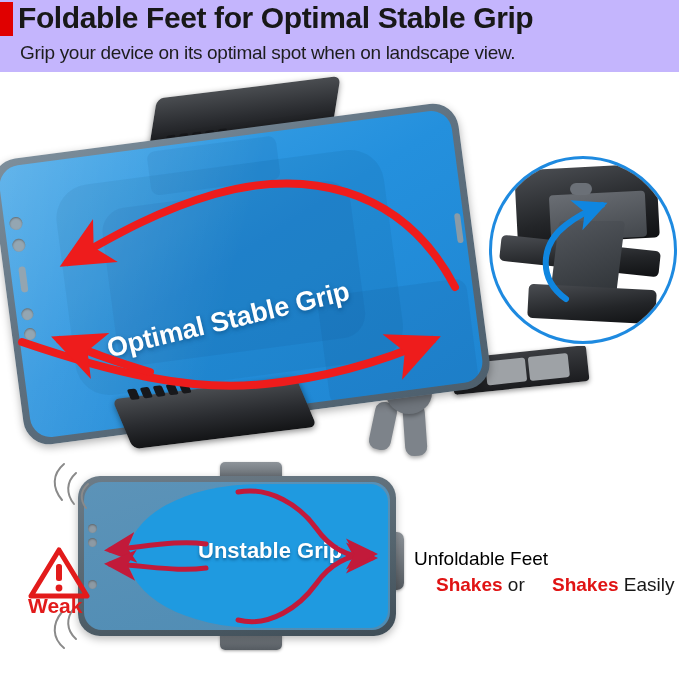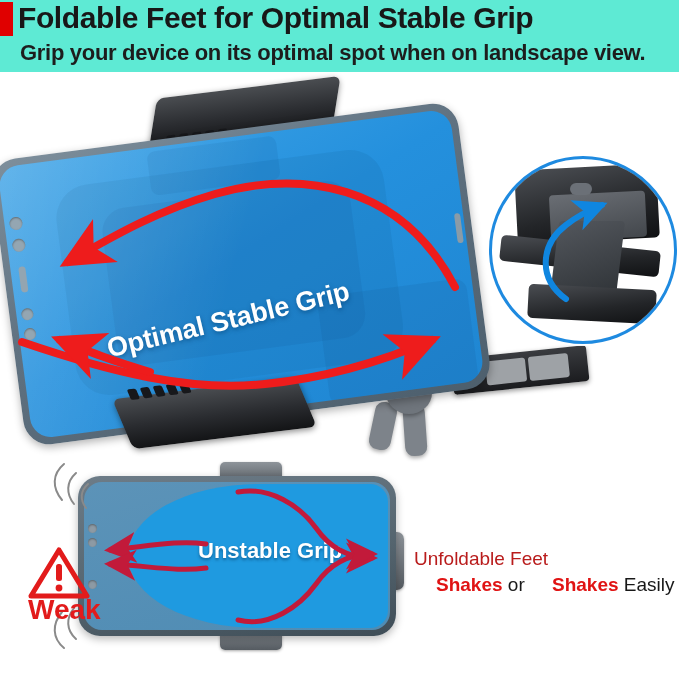--- a/index.html
+++ b/index.html
@@ -6,34 +6,34 @@
   body{
     width:679px;height:674px;overflow:hidden;position:relative;
     font-family:"Liberation Sans","DejaVu Sans",sans-serif;
     background:#ffffff;
   }
   .canvas{position:absolute;inset:0;width:679px;height:674px;background:#ffffff;}
 
   
   .header{
     position:absolute;left:0;top:0;width:679px;height:72px;
-    background:#5eead4;overflow:hidden;
+    background:#c4b5fd;overflow:hidden;
   }
   .accent-bar{
     position:absolute;left:0;top:2px;width:13px;height:34px;background:#e00000;
   }
   .title{
     position:absolute;left:18px;top:-2px;width:655px;height:40px;
     font-size:30px;font-weight:bold;color:#181818;letter-spacing:-0.4px;
     line-height:40px;white-space:nowrap;
     font-family:"Liberation Sans","DejaVu Sans",sans-serif;
   }
   .subtitle{
     position:absolute;left:20px;top:38px;width:650px;height:30px;
-    font-size:22px;font-weight:700;color:#1d1d1d;line-height:30px;
+    font-size:19px;font-weight:400;color:#1d1d1d;line-height:30px;
     white-space:nowrap;letter-spacing:-0.3px;
   }
 
   
   .stage{position:absolute;left:0;top:72px;width:679px;height:602px;background:#fff;}
 
   
   .top-scene{position:absolute;left:0;top:0;width:679px;height:390px;}
 
   
@@ -138,26 +138,26 @@
     font-size:22px;font-weight:bold;color:#ffffff;
     text-shadow:0 2px 3px rgba(0,50,90,.5);white-space:nowrap;
   }
   
   .sclamp{position:absolute;background:linear-gradient(180deg,#8e949a,#555b61);
           border-radius:5px;box-shadow:0 1px 3px rgba(0,0,0,.35);}
 
   .warn-tri{position:absolute;left:28px;top:92px;width:62px;height:54px;}
   .weak-label{
     position:absolute;left:28px;top:140px;width:110px;
-    font-size:28px;font-weight:bold;color:#e21b1b;white-space:nowrap;
+    font-size:21px;font-weight:bold;color:#e21b1b;white-space:nowrap;
   }
 
   .others-block{position:absolute;left:414px;top:92px;width:258px;}
   .others-title{font-size:20px;font-weight:bold;color:#121212;line-height:25px;letter-spacing:.2px;}
-  .others-line2{font-size:19px;font-weight:400;color:#b91c1c;line-height:26px;}
+  .others-line2{font-size:19px;font-weight:400;color:#000000;line-height:26px;}
   .others-line3{font-size:19px;font-weight:400;color:#181818;line-height:26px;white-space:nowrap;}
   .others-line3 b{color:#e01414;font-weight:bold;margin-left:22px;}
 
   .svgfull{position:absolute;left:0;top:0;width:100%;height:100%;overflow:visible;pointer-events:none;}
 </style>
 </head>
 <body>
 
 <div class="canvas">
 

